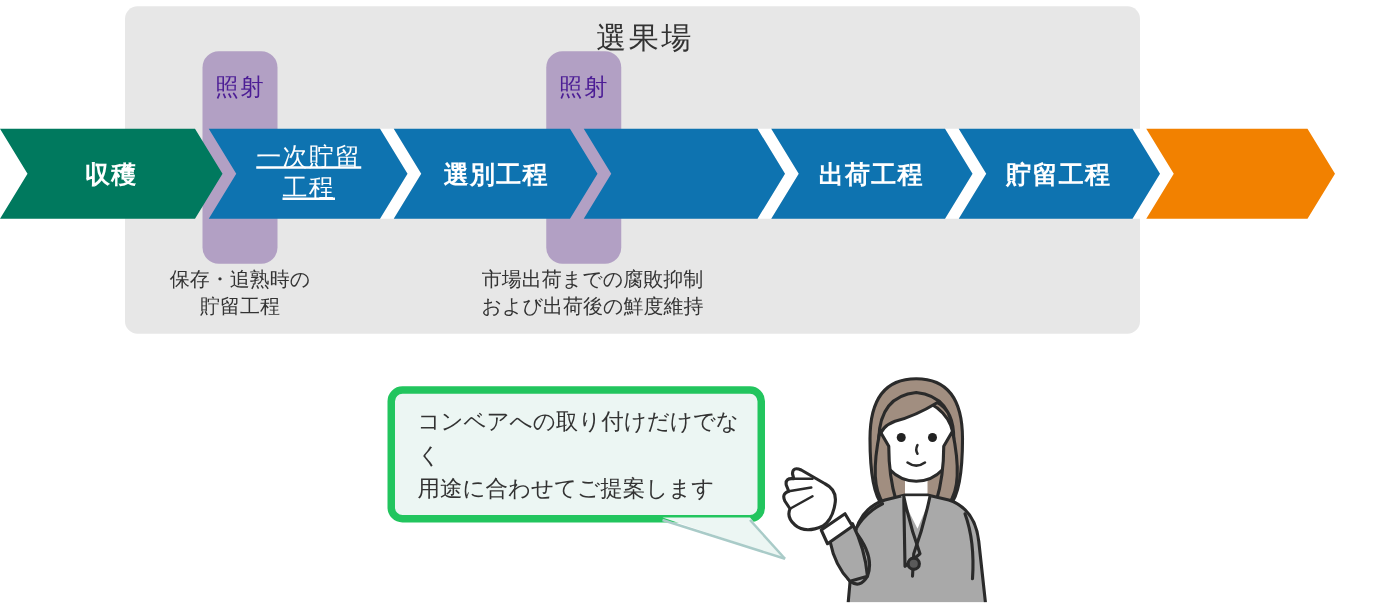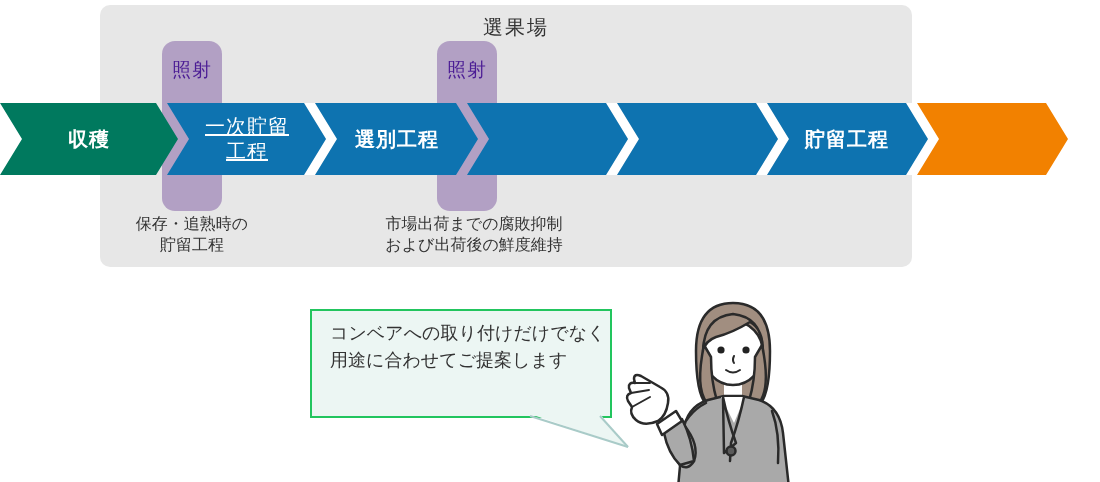--- a/index.html
+++ b/index.html
@@ -2,21 +2,21 @@
 <html><head>
 <meta charset="utf-8">
 <style>
   html,body{margin:0;padding:0;background:#ffffff;}
   body{font-family:"Liberation Sans","DejaVu Sans",sans-serif;}
   #stage{position:relative;width:1100px;height:482px;overflow:hidden;background:#ffffff;}
 
   .panel{position:absolute;left:100px;top:5px;width:812px;height:262px;
          background:#e7e7e7;border-radius:10px;}
   .facility-label{position:absolute;left:446px;top:14px;width:140px;text-align:center;
-         font-size:20px;color:#333333;letter-spacing:2px;}
+         font-size:24px;color:#333333;letter-spacing:2px;}
 
   .irr-bar{position:absolute;top:41px;width:60px;height:170px;background:#b2a0c4;
          border-radius:13px;z-index:2;}
   .irr-bar .irr-label{margin-top:16px;text-align:center;font-size:19px;color:#4c1d95;
          letter-spacing:1px;}
   #irr-bar-1{left:162px;}
   #irr-bar-2{left:437px;}
 
   .arrow-layer{position:absolute;left:0;top:0;width:1100px;height:482px;z-index:3;pointer-events:none;}
 
@@ -24,21 +24,21 @@
          text-align:center;letter-spacing:1px;}
   .one-line{top:126px;width:150px;font-weight:bold;}
   .two-line{top:114px;width:88px;line-height:25px;}
 
   .caption{position:absolute;top:215px;z-index:2;text-align:center;font-size:16px;
          line-height:21px;color:#333333;font-family:Liberation Mono, monospace;}
   #caption-1{left:92px;width:200px;}
   #caption-2{left:334px;width:280px;}
 
   .bubble{position:absolute;left:310px;top:309px;width:302px;height:109px;box-sizing:border-box;
-         background:#ecf6f3;border:2px solid #22c55e;border-radius:0;z-index:5;}
+         background:#ecf6f3;border:6px solid #22c55e;border-radius:12px;z-index:5;}
   .bubble-text{padding:9px 0 0 18px;font-size:18px;line-height:27px;color:#333333;}
   .bubble-tail{position:absolute;left:520px;top:410px;z-index:6;}
 
   .person{position:absolute;left:620px;top:293px;z-index:5;}
 </style>
 </head>
 <body>
 
 <div id="stage">
 
@@ -64,20 +64,21 @@
     <polygon points="315,103 456,103 478,139 456,175 315,175 337,139" fill="#0e73b0"></polygon>
     <polygon points="467,103 606,103 628,139 606,175 467,175 489,139" fill="#0e73b0"></polygon>
     <polygon points="617,103 756,103 778,139 756,175 617,175 639,139" fill="#0e73b0"></polygon>
     <polygon points="767,103 906,103 928,139 906,175 767,175 789,139" fill="#0e73b0"></polygon>
     <polygon points="917,103 1046,103 1068,139 1046,175 917,175 939,139" fill="#f28100"></polygon>
   </svg>
 
   <div class="step-label one-line" style="left:14px;">収穫</div>
   <div class="step-label two-line" style="left:203px;text-decoration:underline;">一次貯留工程</div>
   <div class="step-label one-line" style="left:322px;">選別工程</div>
+  <div class="step-label one-line" style="left:622px;">出荷工程</div>
   <div class="step-label one-line" style="left:772px;">貯留工程</div>
 
   <div class="caption" id="caption-1">
     <div>保存・追熟時の</div>
     <div>貯留工程</div>
   </div>
   <div class="caption" id="caption-2">
     <div>市場出荷までの腐敗抑制</div>
     <div>および出荷後の鮮度維持</div>
   </div>

